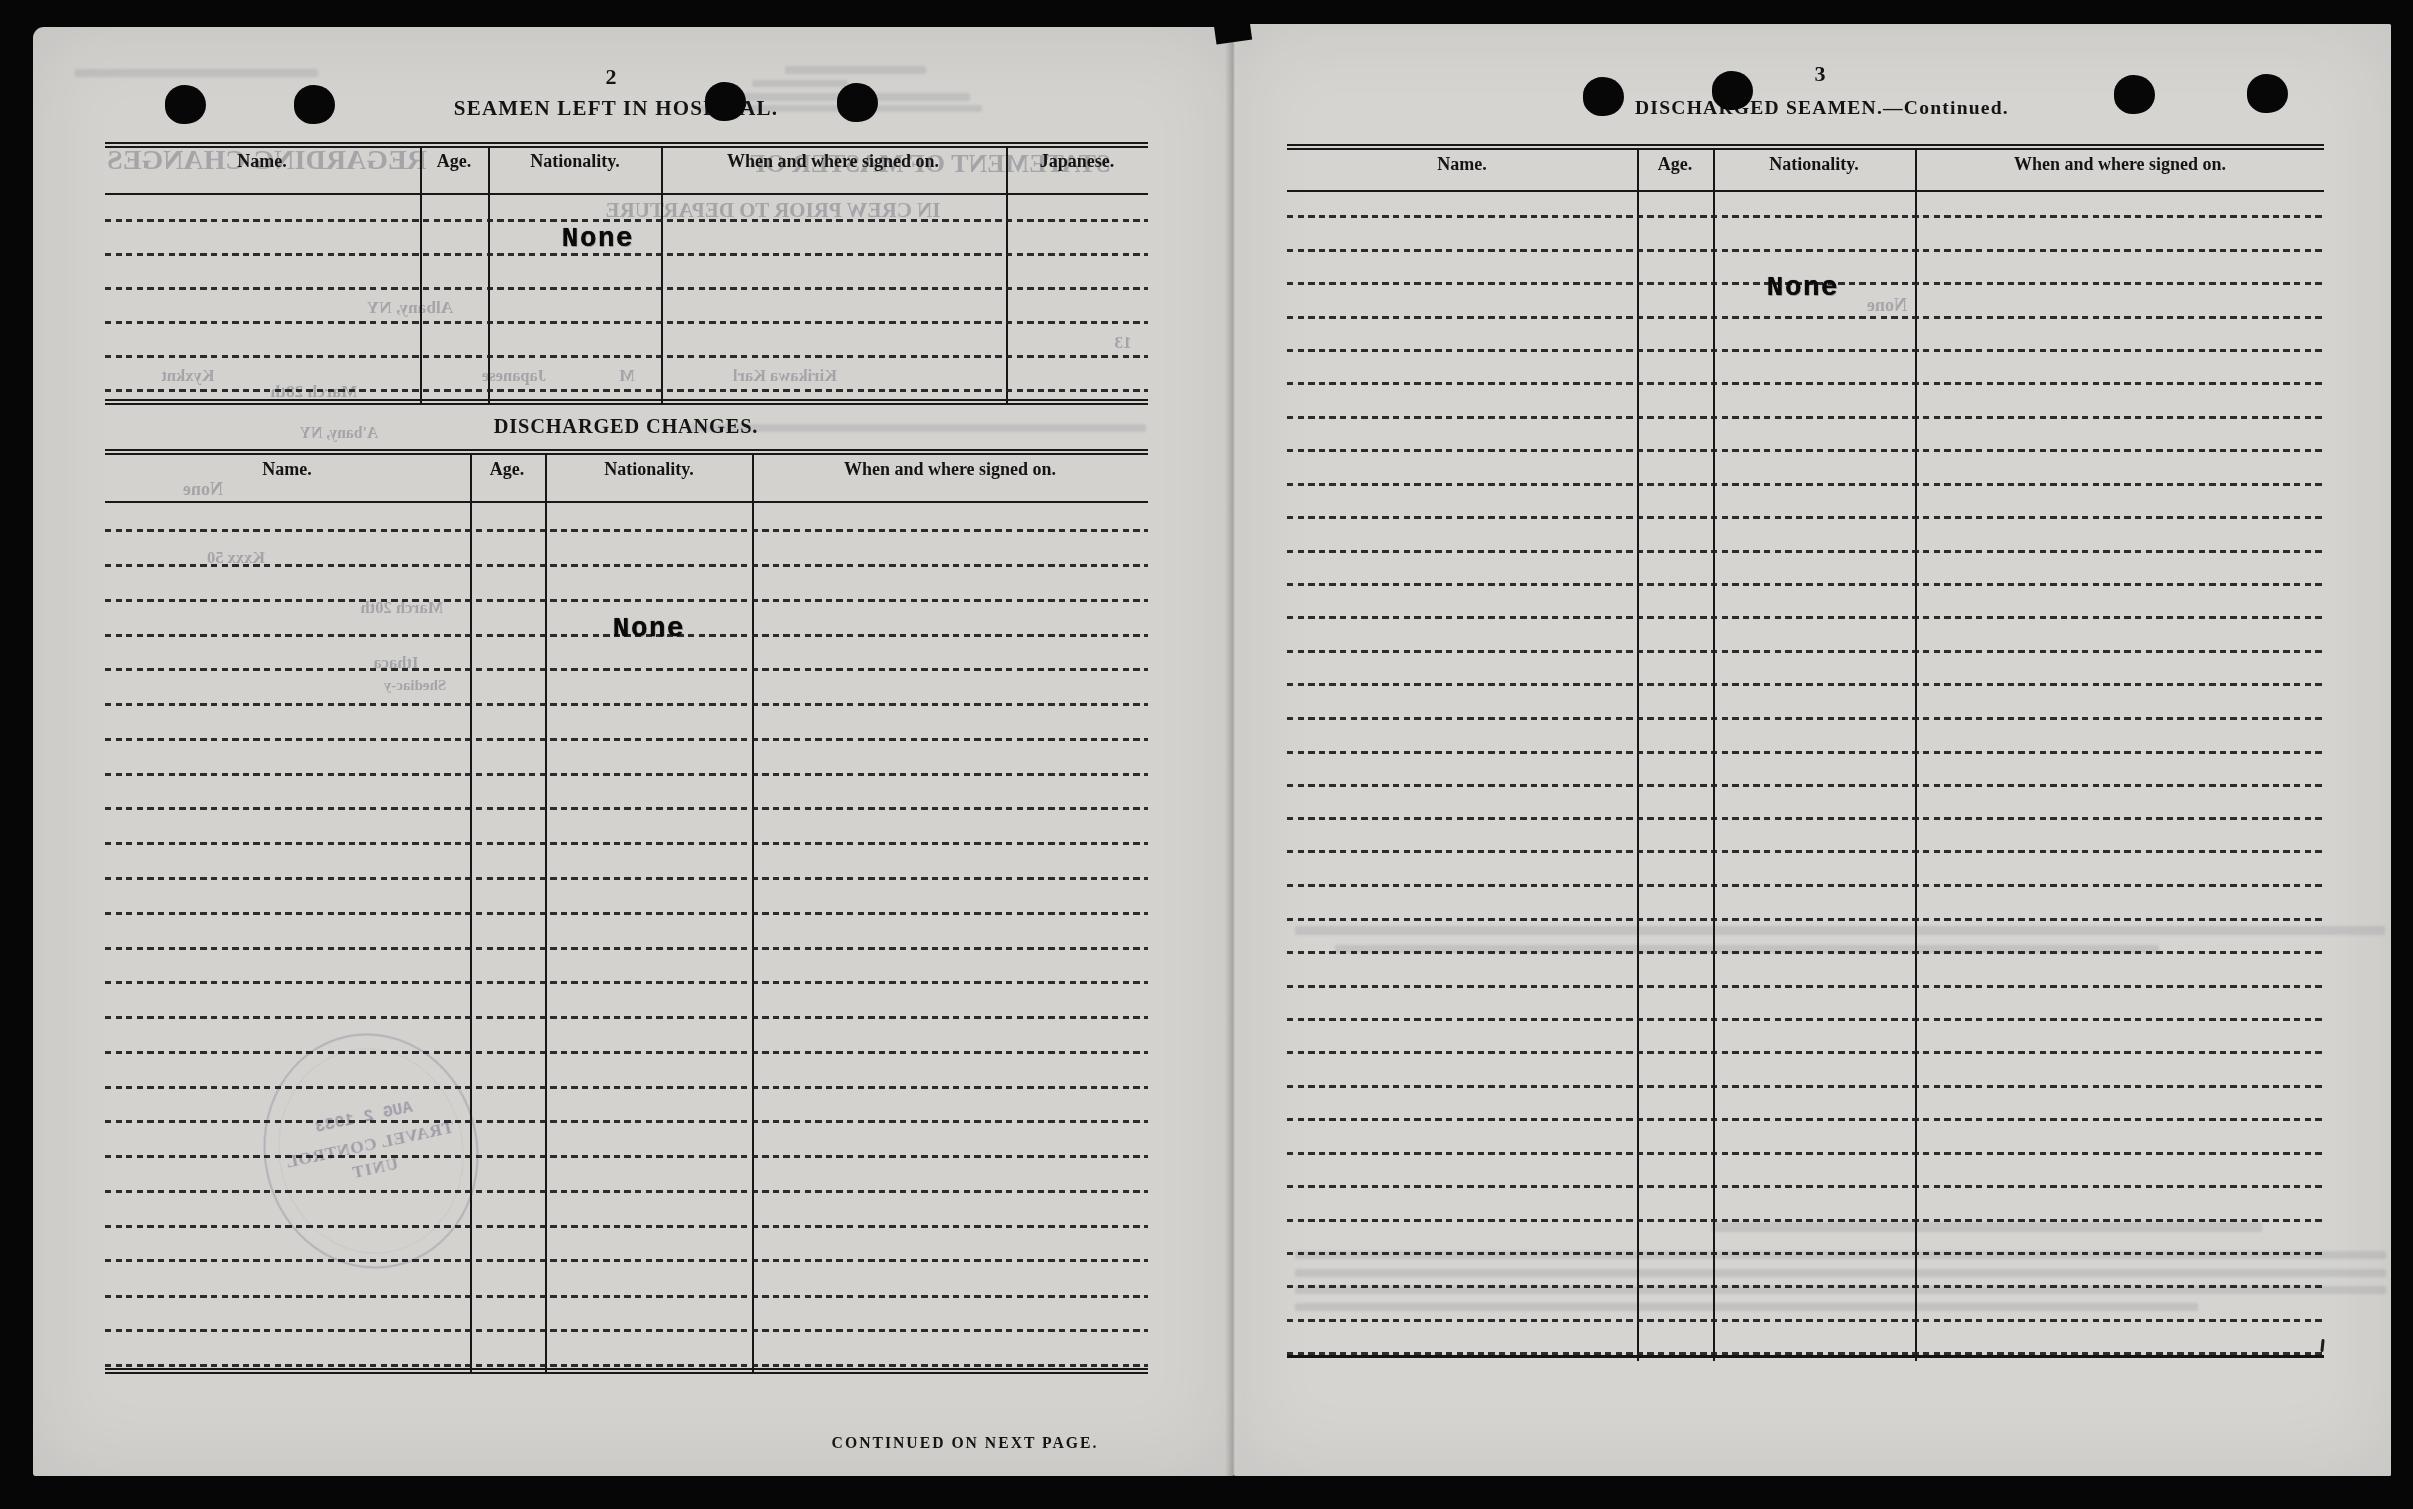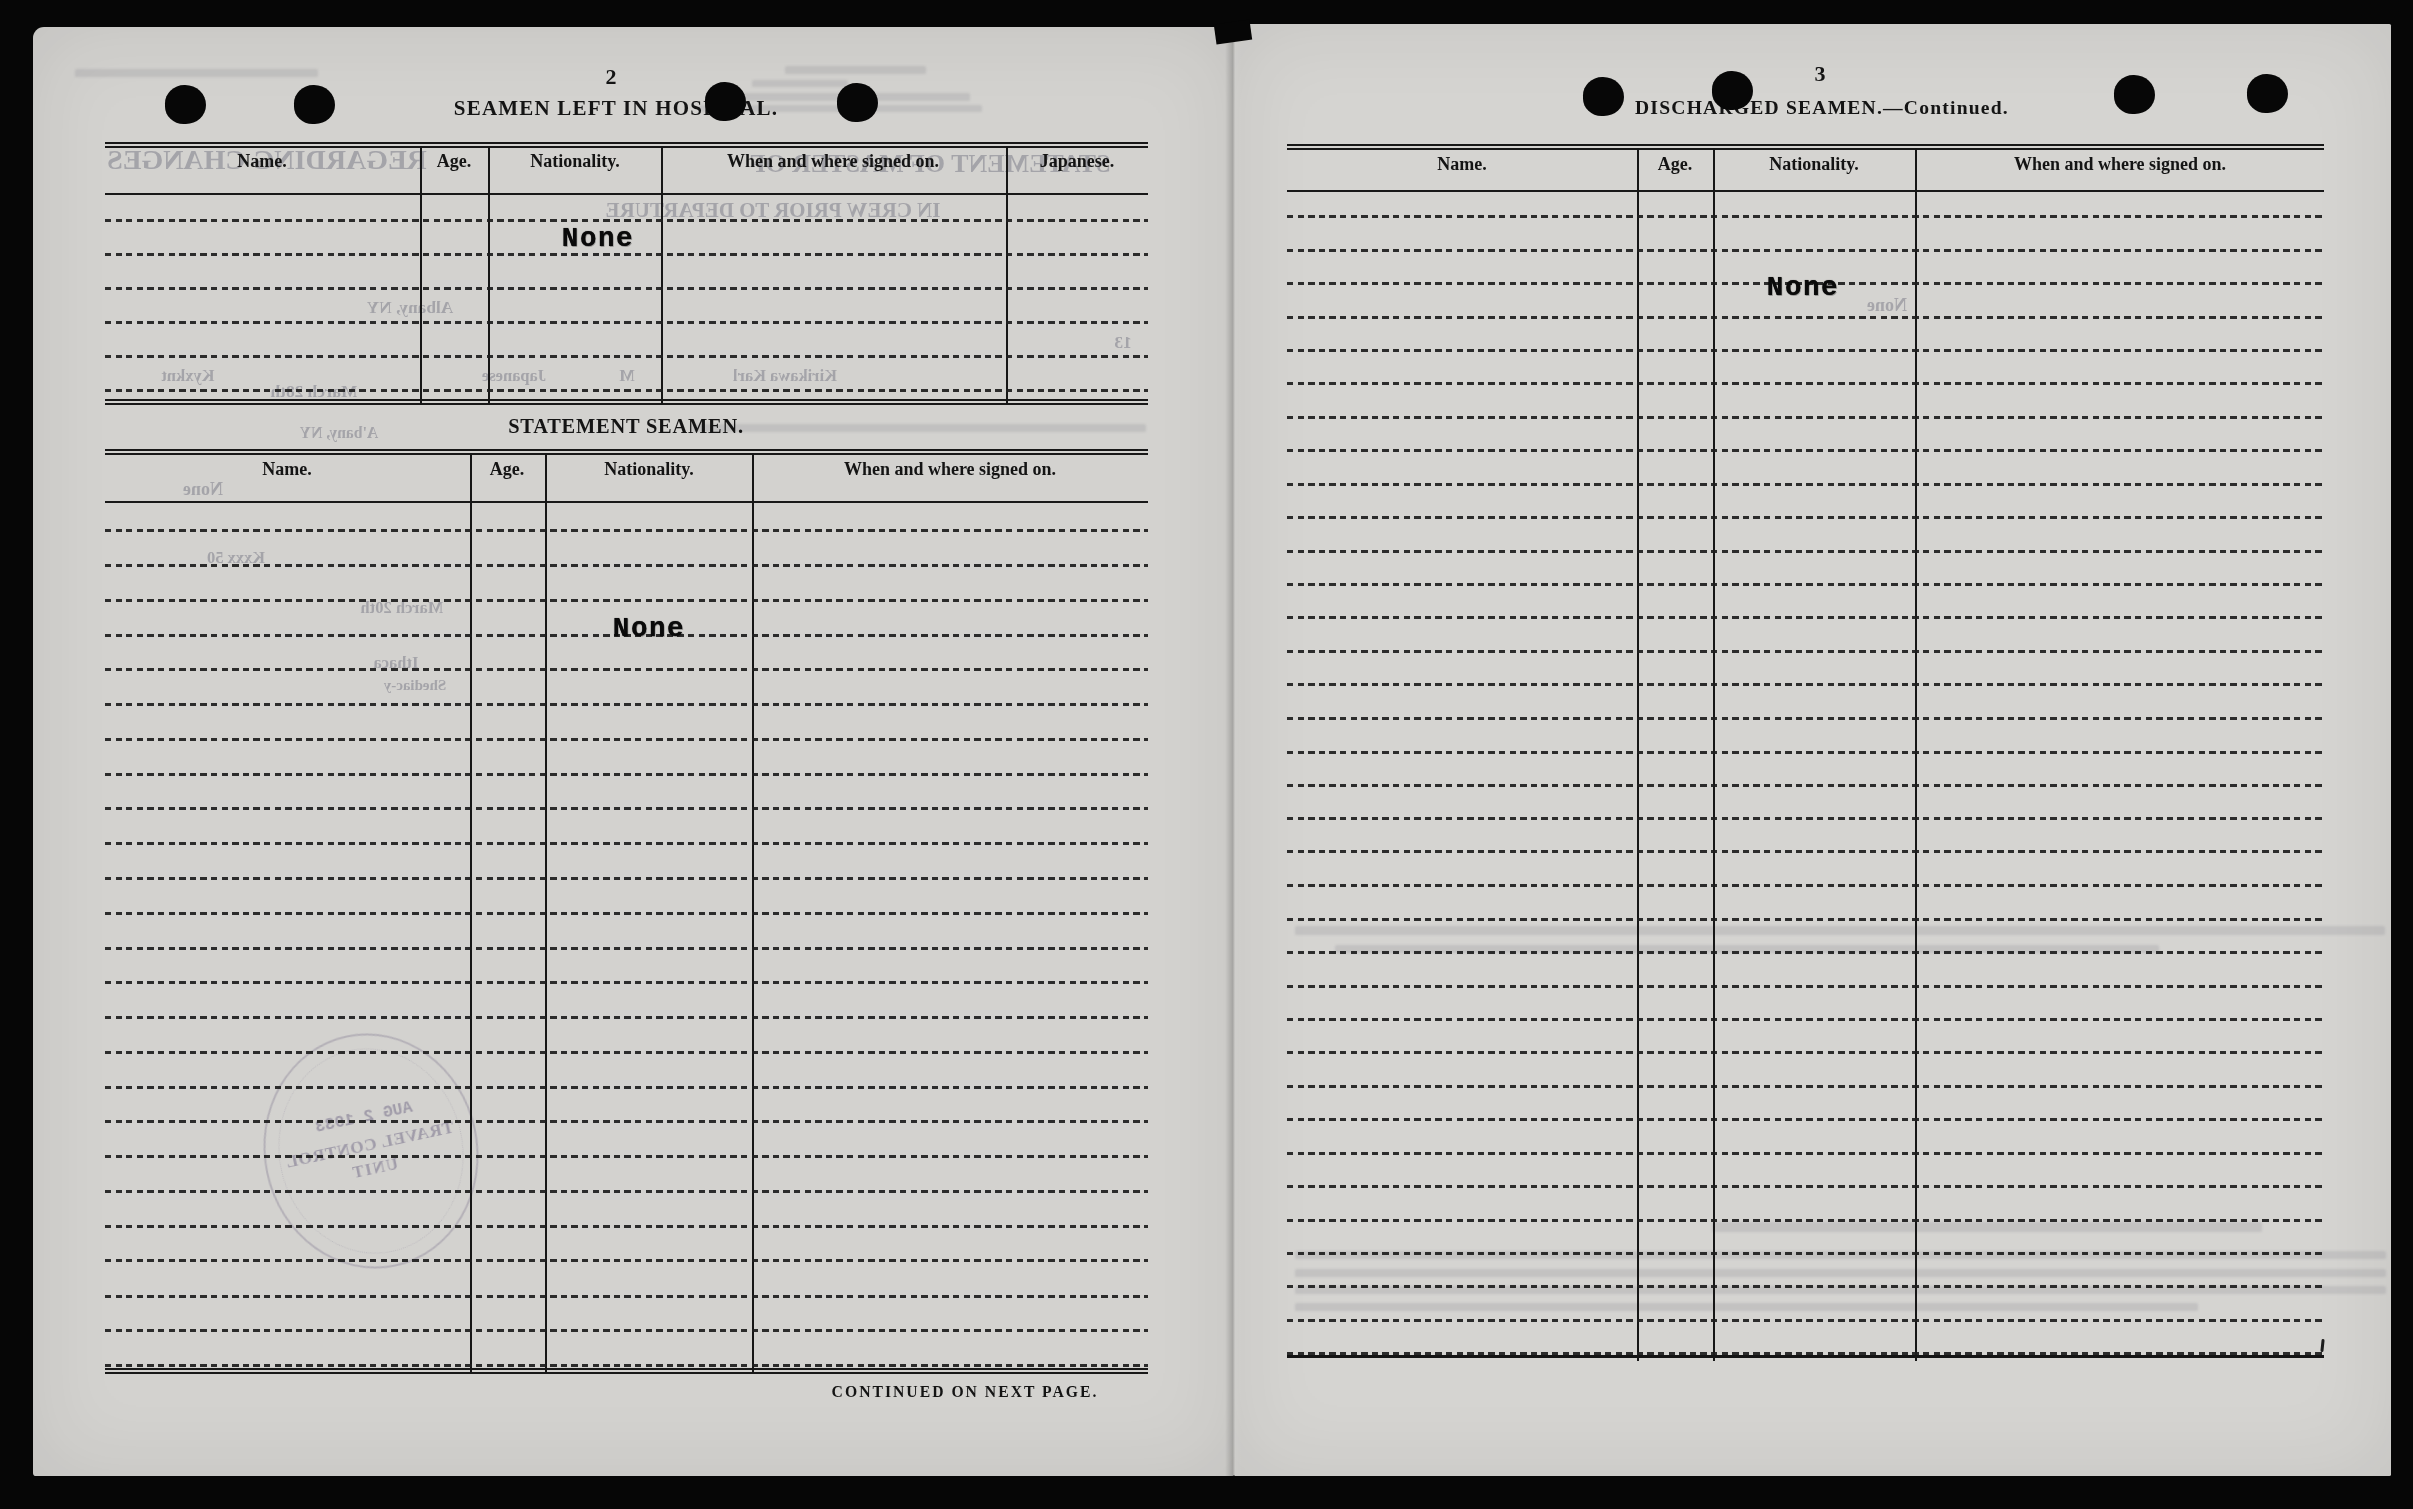--- a/index.html
+++ b/index.html
@@ -60,22 +60,22 @@
 </head>
 <body>
 
 <div class="paper" id="left-paper"></div>
 <div class="paper" id="right-paper"></div>
 <div id="seam"></div>
 <div id="seam-notch"></div>
 
 <div class="ptext pagenum c" style="left:611px;top:64px;">2</div>
 <div class="ptext ptitle c" style="left:616px;top:96px;">SEAMEN LEFT IN HOSPITAL.</div>
-<div class="ptext heading c" style="left:626px;top:415px;">STATEMENT SEAMEN.</div>
-<div class="ptext footer c" style="left:965px;top:1383px;">CONTINUED ON NEXT PAGE.</div>
+<div class="ptext heading c" style="left:626px;top:415px;">DISCHARGED CHANGES.</div>
+<div class="ptext footer c" style="left:965px;top:1434px;">CONTINUED ON NEXT PAGE.</div>
 
 <div class="typed" style="left:543px;top:223px;width:110px;text-align:center;">None</div>
 <div class="typed" style="left:594px;top:613px;width:110px;text-align:center;">None</div>
 <div class="typed" style="left:1748px;top:272px;width:110px;text-align:center;">None</div>
 
 <div class="ptext pagenum c" style="left:1820px;top:61px;">3</div>
 <div class="ptext ptitle c" style="left:1822px;top:97px;font-size:19.6px;">DISCHARGED SEAMEN.—Continued.</div>
 
 <div id="stamp">
   <div class="inner"></div>

